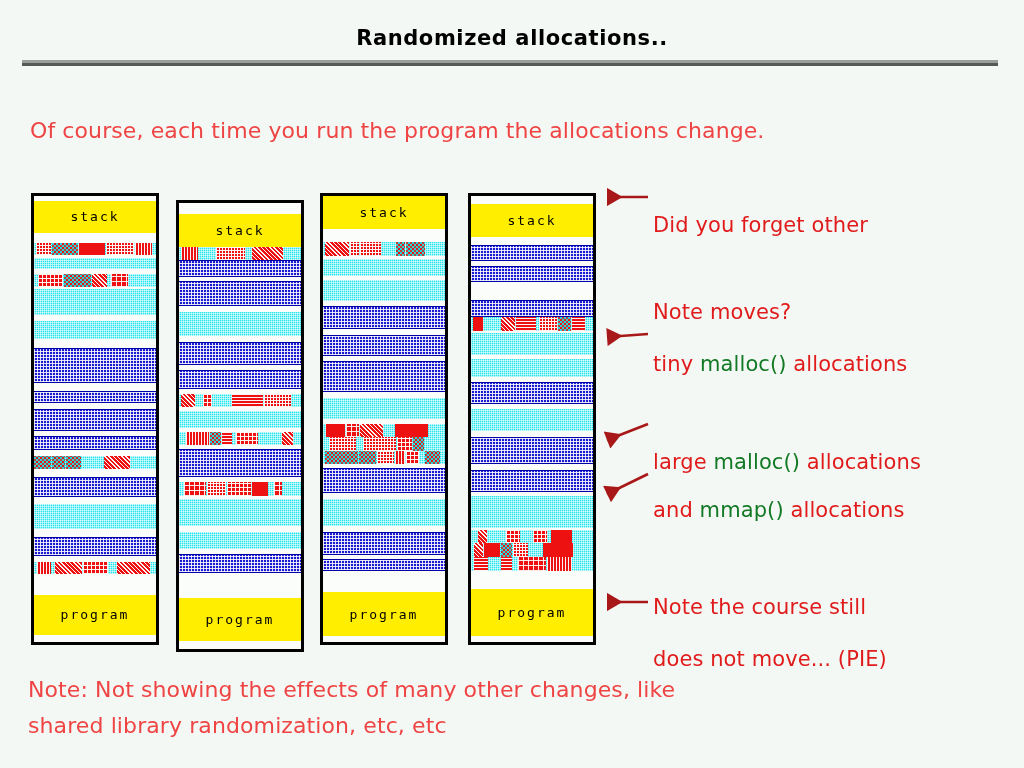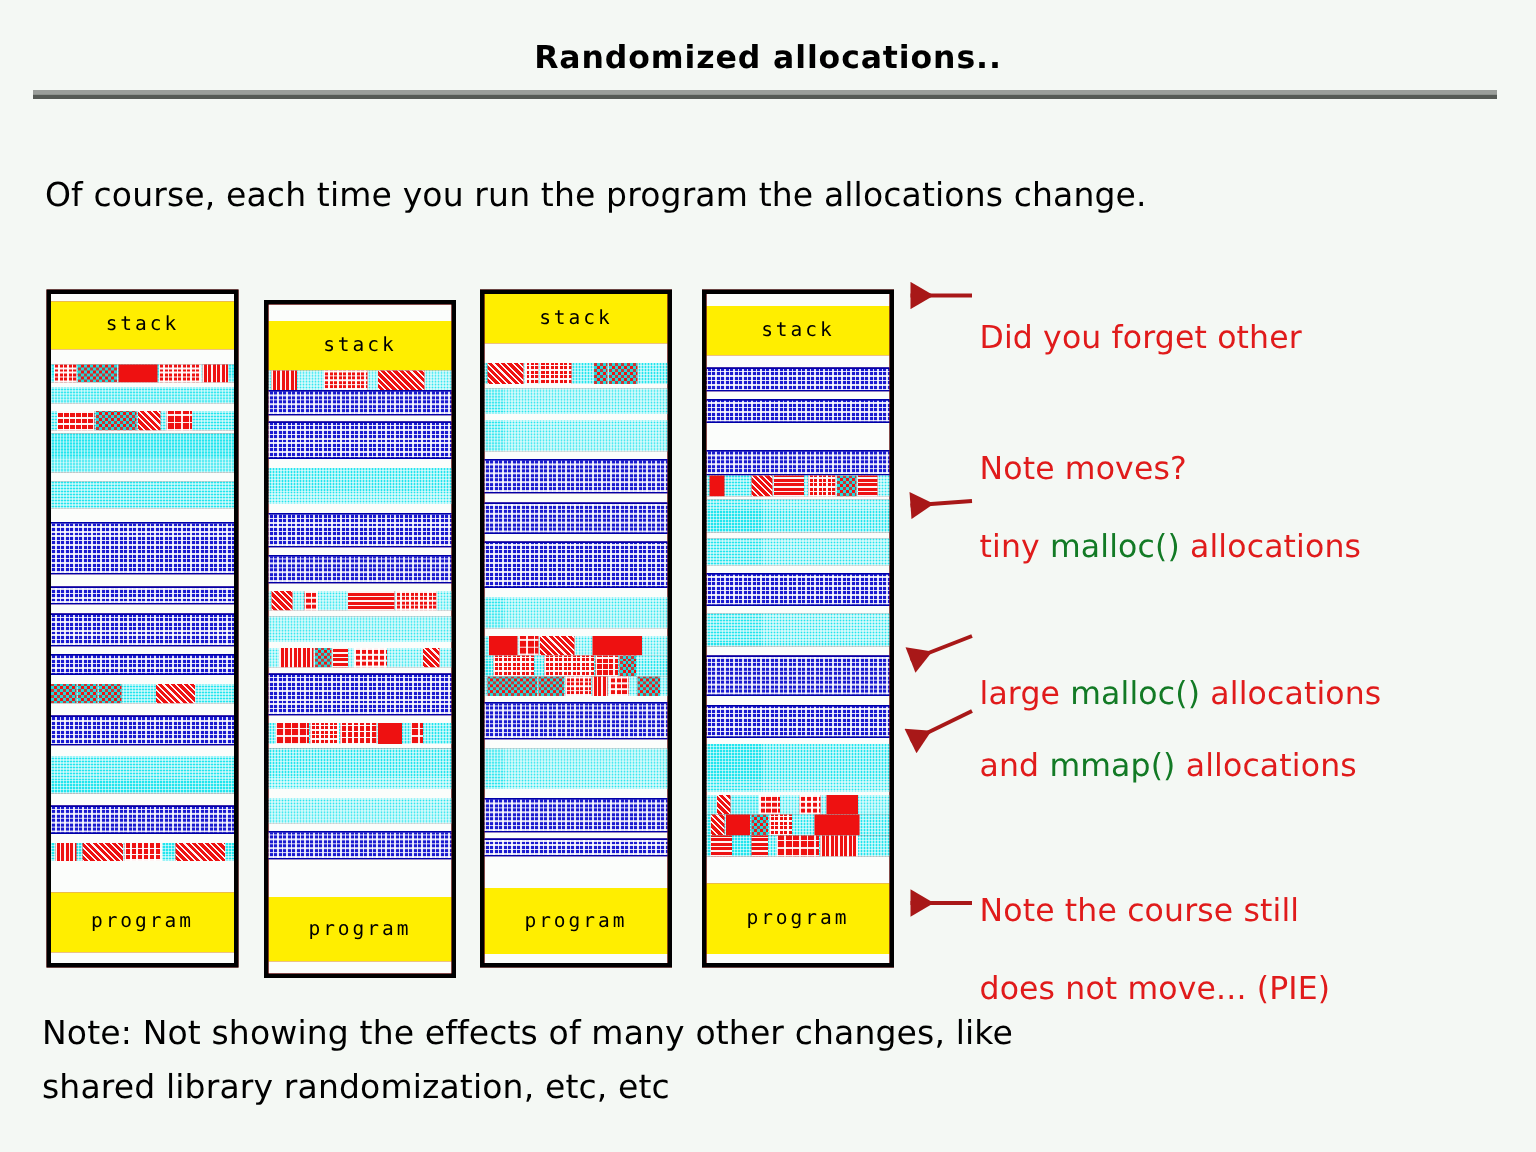--- a/index.html
+++ b/index.html
@@ -43,21 +43,21 @@
   }
   #title-rule .rule-dark {
     position: absolute; left: 0; top: 3px;
     width: 100%; height: 3px;
     background: #555a55;
   }
 
   
   .blue-text {
     position: absolute;
-    color: #000000;
+    color: #ef4444;
     font-family: "DejaVu Sans", sans-serif;
     font-size: 22px;
     font-weight: 500;
     white-space: pre;
     letter-spacing: 0.1px;
   }
   #intro-line { left: 30px; top: 118px; }
   #footnote   { left: 28px; top: 672px; line-height: 36px; }
 
   .red-note {
@@ -84,21 +84,21 @@
     left: 0; top: 0;
     width: 1024px; height: 768px;
     pointer-events: none;
   }
 
   
   .memcol {
     position: absolute;
     box-sizing: border-box;
     border: 3px solid #000000;
-    background: #b91c1c;
+    background: #ef4444;
     overflow: hidden;
   }
   .band {
     position: absolute;
     left: 0;
     width: 100%;
     box-sizing: border-box;
   }
   .band.gap    { background: #fbfdfb; }
   .band.yellow {

